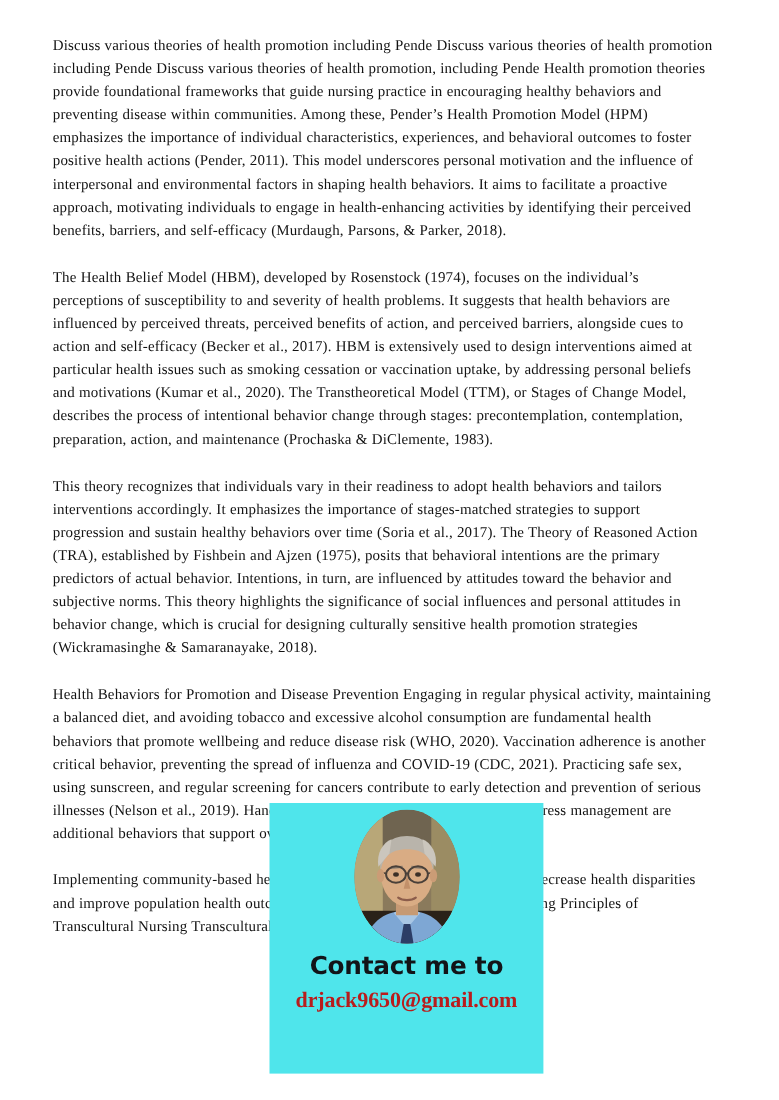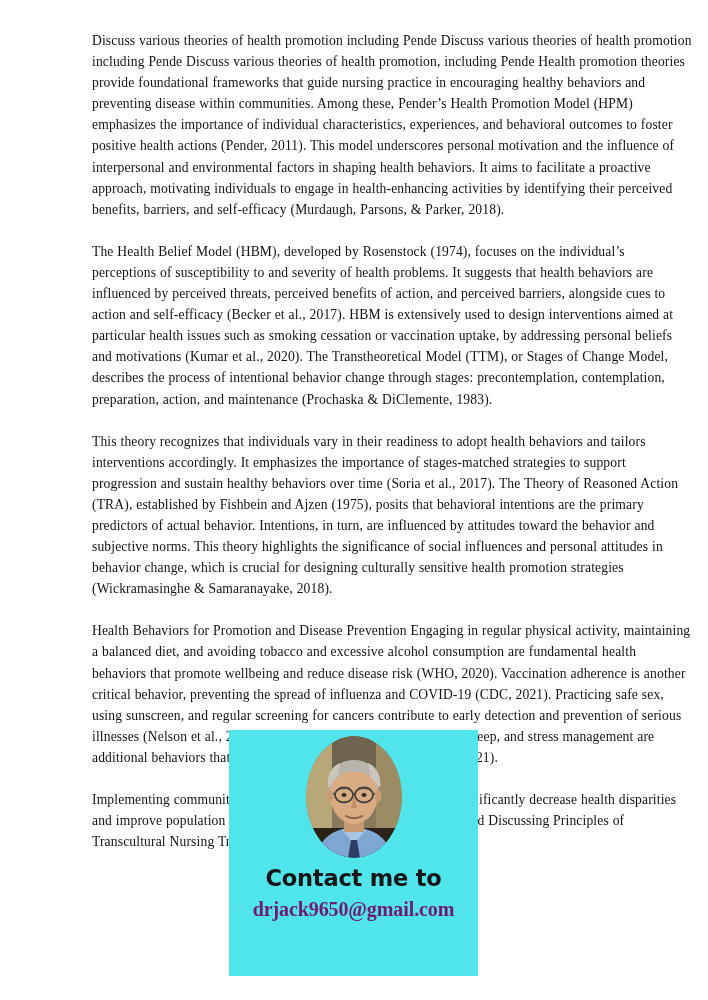--- a/index.html
+++ b/index.html
@@ -19,38 +19,37 @@
     position: absolute;
     inset: 0;
     background: #ffffff;
   }
 
   #doc-body {
     position: absolute;
     left: 48px;
     top: 30px;
     width: 600px;
-    margin-left: 44px;
   }
 
   .para {
     margin: 0 0 21px 0;
     font-size: 13.6px;
     line-height: 21.1px;
     color: #121212;
     text-align: left;
     letter-spacing: 0.01em;
     word-spacing: 0.02em;
   }
   .para:last-child { margin-bottom: 0; }
 
   
   #promo-overlay {
     position: absolute;
-    left: 229px;
+    left: 245px;
     top: 730px;
     width: 249px;
     height: 246px;
     background: #4fe5eb;
     display: flex;
     flex-direction: column;
     align-items: center;
     overflow: hidden;
     z-index: 5;
   }
@@ -77,21 +76,21 @@
     letter-spacing: -0.2px;
   }
   #promo-heading .line { display: block; }
 
   #promo-email {
     margin-top: 5px;
     font-family: "Liberation Serif", "DejaVu Serif", serif;
     font-weight: bold;
     font-size: 20px;
     line-height: 24px;
-    color: #701a75;
+    color: #b91c1c;
     text-align: center;
     letter-spacing: -0.1px;
   }
 </style>
 </head>
 <body>
 
 <div id="page">
 
   <div id="doc-body">

